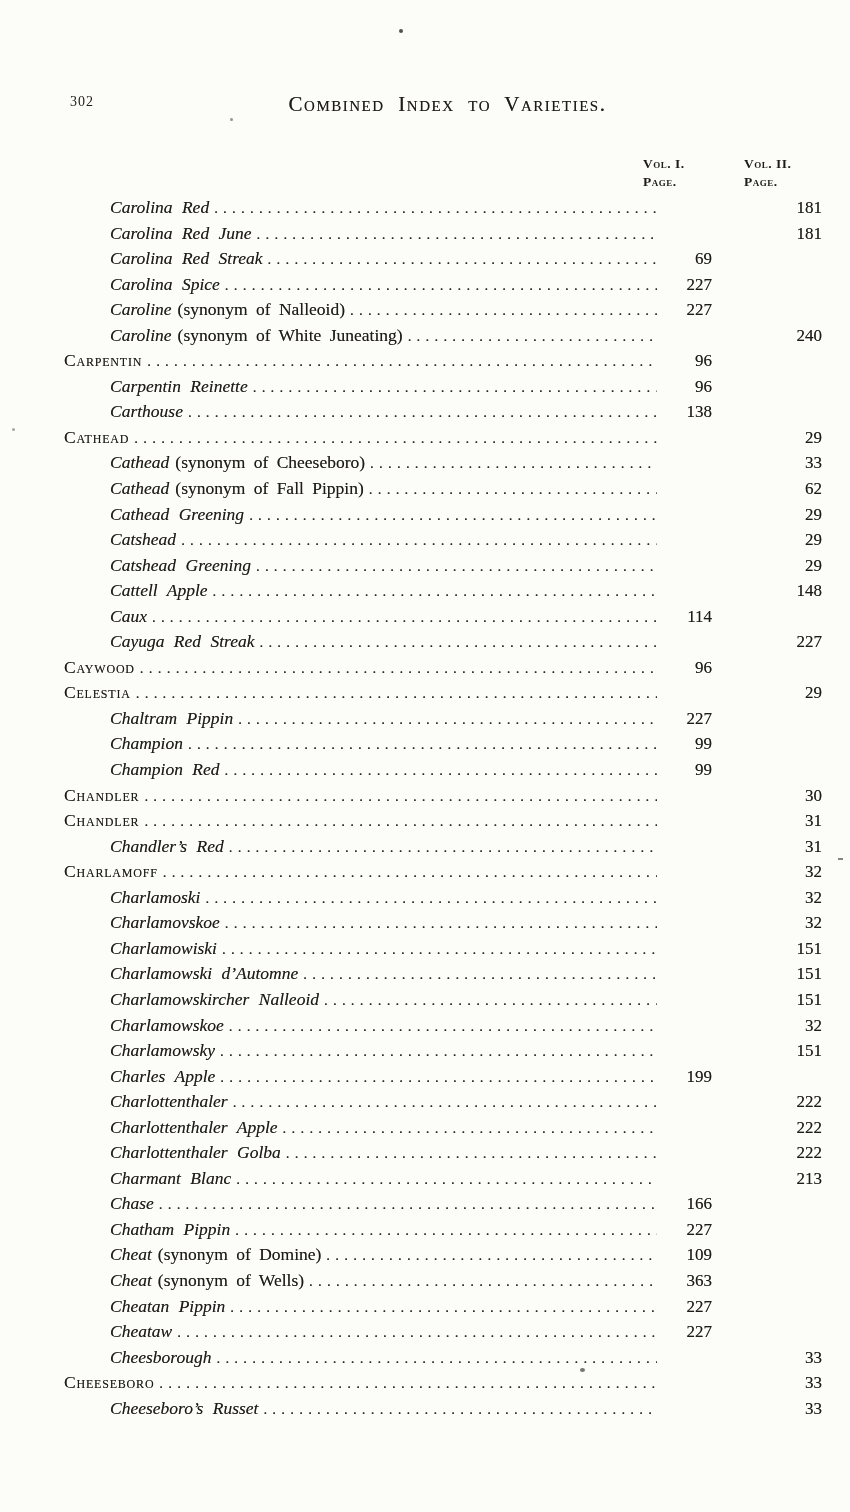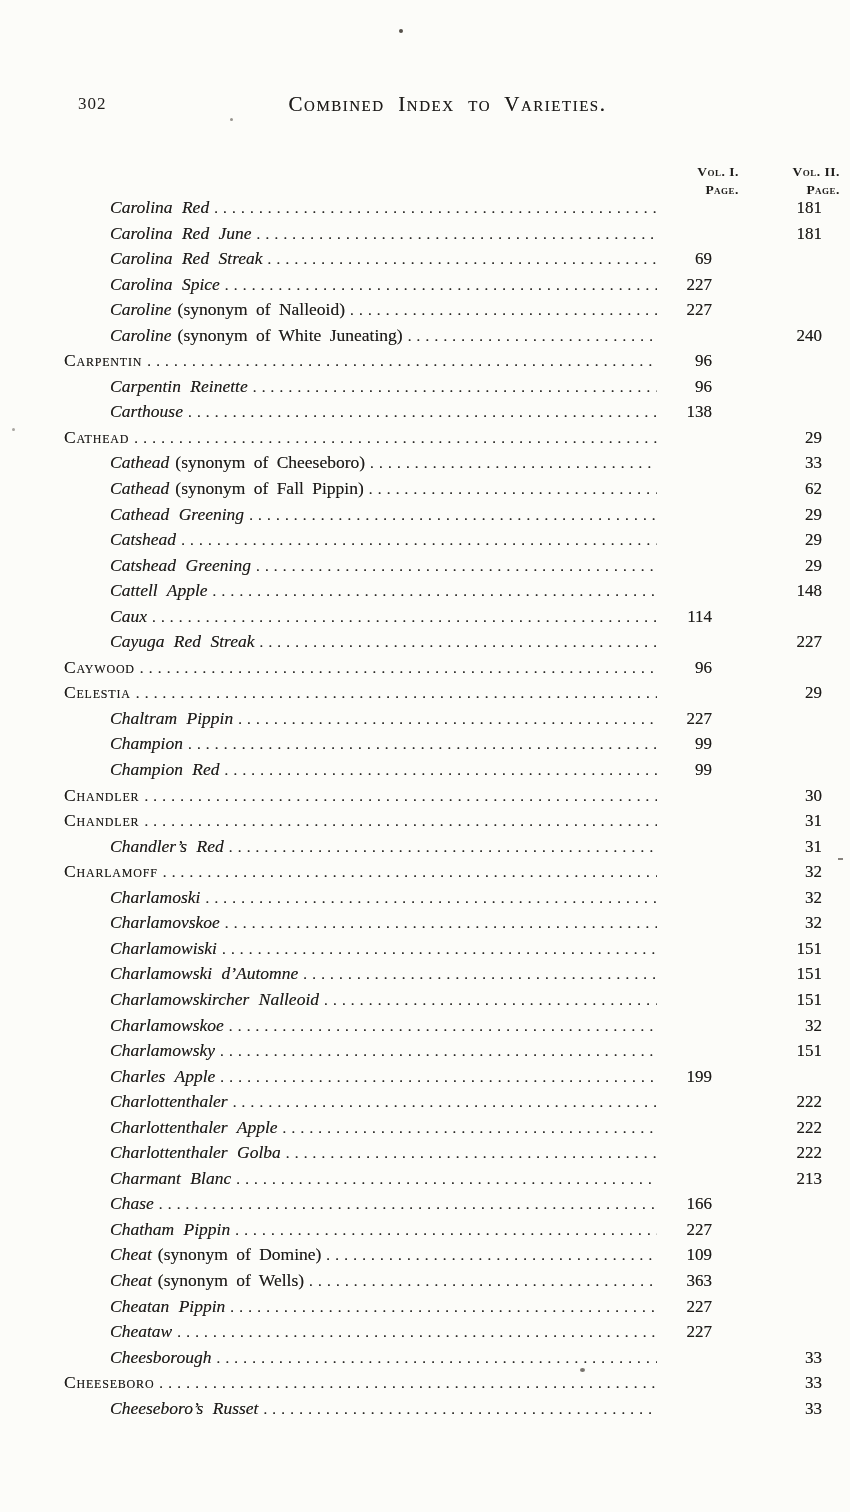--- a/index.html
+++ b/index.html
@@ -19,43 +19,43 @@
   
   .speck {
     position: absolute;
     background: #55504a;
     border-radius: 50%;
   }
 
   .folio {
     position: absolute;
     top: 94px;
-    left: 78px;
-    font-size: 17px;
+    left: 70px;
+    font-size: 14px;
     letter-spacing: 1px;
   }
   .title {
     position: absolute;
     top: 92px;
     left: 160px;
     width: 575px;
     text-align: center;
     font-variant: small-caps;
     font-weight: normal;
     font-size: 21px;
     letter-spacing: 1.5px;
     word-spacing: 7px;
     text-shadow: 0 0 0.5px rgba(30,28,26,0.6);
   }
 
   .colhead {
     position: absolute;
-    top: 163px;
+    top: 155px;
     width: 96px;
-    text-align: right;
+    text-align: left;
     font-variant: small-caps;
     font-weight: bold;
     font-size: 13.5px;
     line-height: 18px;
     letter-spacing: 0.5px;
   }
   .colhead.vol1 { left: 643px; }
   .colhead.vol2 { left: 744px; }
 
   .index-list {

